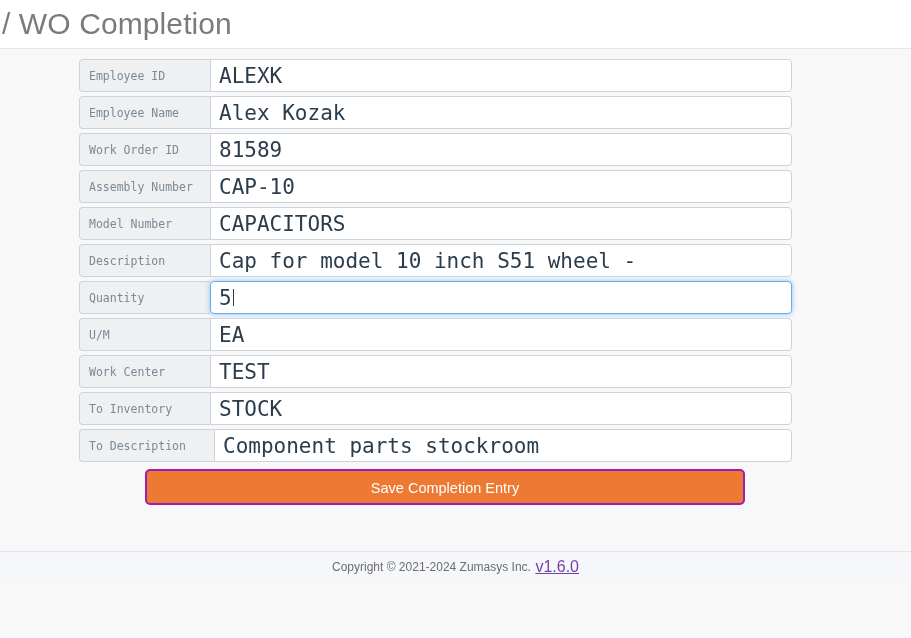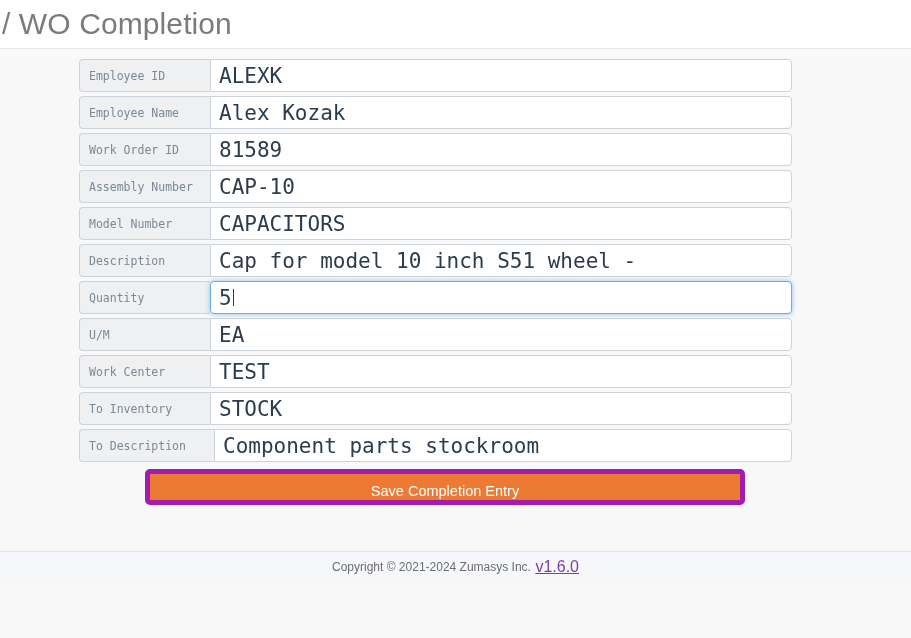--- a/index.html
+++ b/index.html
@@ -101,21 +101,21 @@
   .button-row {
     padding-left: 145px;
     padding-right: 166px;
     margin-top: 7px;
   }
   .save-button {
     display: block;
     width: 100%;
     height: 36px;
     background: #ec7a33;
-    border: 5px solid #a21caf;
+    border: 2px solid #a21caf;
     border-radius: 5px;
     color: #ffffff;
     font-family: "Liberation Sans", sans-serif;
     font-size: 14.5px;
     line-height: 34px;
     text-align: center;
     cursor: pointer;
     padding: 0;
   }
 

